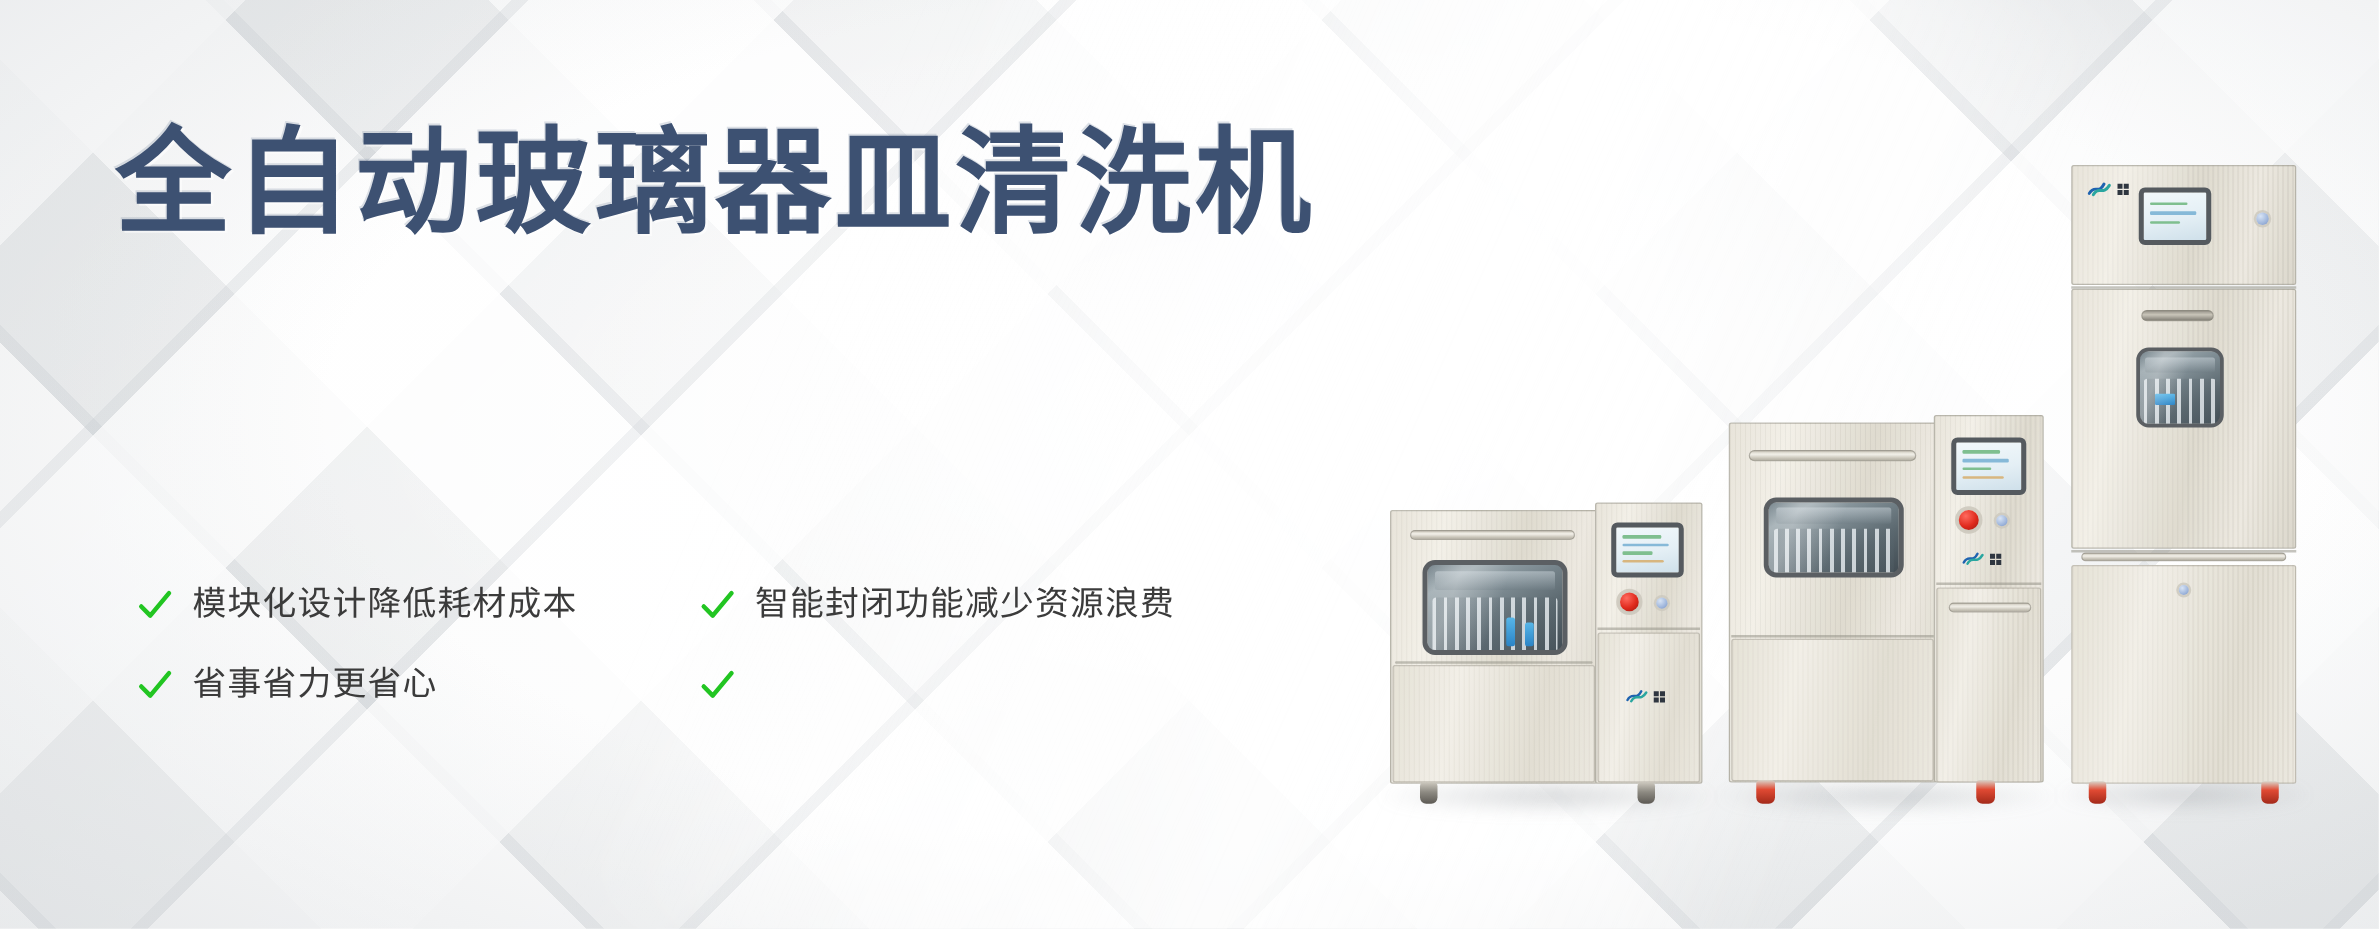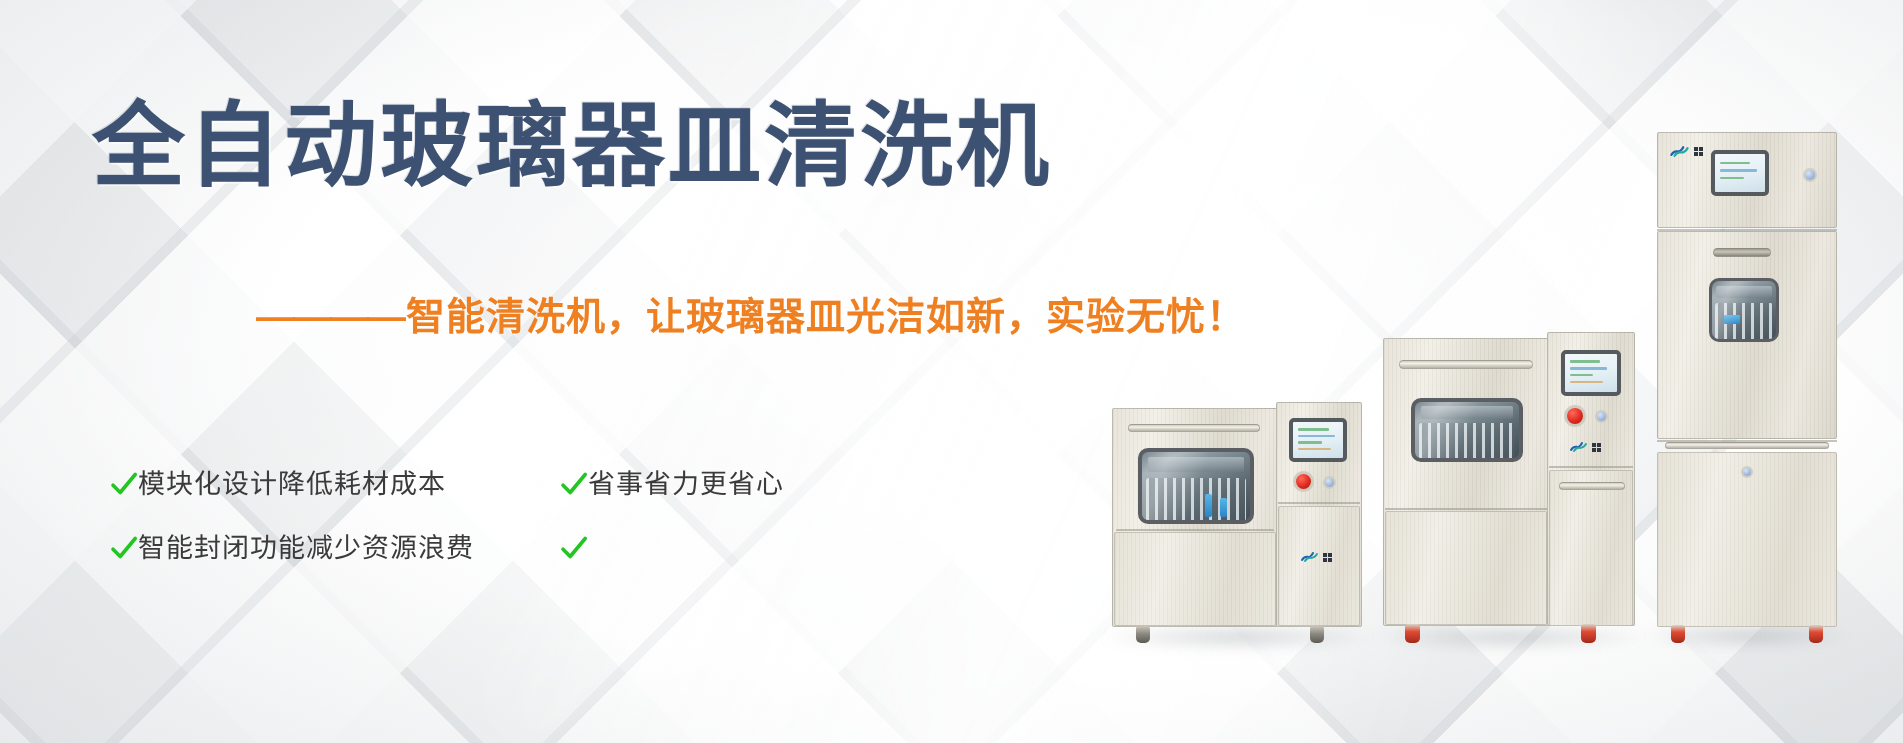--- a/index.html
+++ b/index.html
@@ -58,21 +58,21 @@
     white-space:nowrap;
     text-shadow:1px 1px 0 rgba(255,255,255,.5);
   }
   .sub-dash{letter-spacing:-2px;margin-right:2px;}
 
   .features{
     position:absolute;left:110px;top:470px;
     display:grid;grid-template-columns:450px auto;
     row-gap:36px;column-gap:0px;
   }
-  .feat{display:flex;align-items:center;white-space:nowrap;}
+  .feat{display:flex;gap:16px;white-space:nowrap;}
   .check{flex:0 0 auto;width:28px;height:28px;display:block;}
   .feat-label{
     font-size:27px;color:#3b3b3b;letter-spacing:1px;line-height:1;
   }
 
   
   .machines{position:absolute;left:0;top:0;width:1903px;height:743px;z-index:4;}
   .machine{position:absolute;}
 
   .shadow{
@@ -161,45 +161,42 @@
 <div id="banner">
 
   <div class="lattice"></div>
   <div class="vignette"></div>
   <div class="shine"></div>
 
   <div class="copy">
 
     <div class="headline">全自动玻璃器皿清洗机</div>
 
-    <div class="subline">
-      <span class="sub-dash">————</span><span>智能清洗机，让玻璃器皿光洁如新，实验无忧！</span>
-    </div>
 
     <div class="features">
 
       <div class="feat">
         <svg class="check" viewBox="0 0 28 28" aria-hidden="true">
           <path d="M3 15.2 L10.2 22.5 L25.2 4.5" fill="none" stroke="#22c522" stroke-width="3.6" stroke-linecap="round" stroke-linejoin="round"></path>
         </svg>
         <span class="feat-label">模块化设计降低耗材成本</span>
       </div>
 
       <div class="feat">
         <svg class="check" viewBox="0 0 28 28" aria-hidden="true">
           <path d="M3 15.2 L10.2 22.5 L25.2 4.5" fill="none" stroke="#22c522" stroke-width="3.6" stroke-linecap="round" stroke-linejoin="round"></path>
         </svg>
-        <span class="feat-label">省事省力更省心</span>
+        <span class="feat-label">智能封闭功能减少资源浪费</span>
       </div>
 
       <div class="feat">
         <svg class="check" viewBox="0 0 28 28" aria-hidden="true">
           <path d="M3 15.2 L10.2 22.5 L25.2 4.5" fill="none" stroke="#22c522" stroke-width="3.6" stroke-linecap="round" stroke-linejoin="round"></path>
         </svg>
-        <span class="feat-label">智能封闭功能减少资源浪费</span>
+        <span class="feat-label">省事省力更省心</span>
       </div>
 
       <div class="feat">
         <svg class="check" viewBox="0 0 28 28" aria-hidden="true">
           <path d="M3 15.2 L10.2 22.5 L25.2 4.5" fill="none" stroke="#22c522" stroke-width="3.6" stroke-linecap="round" stroke-linejoin="round"></path>
         </svg>
       </div>
 
     </div>
   </div>

